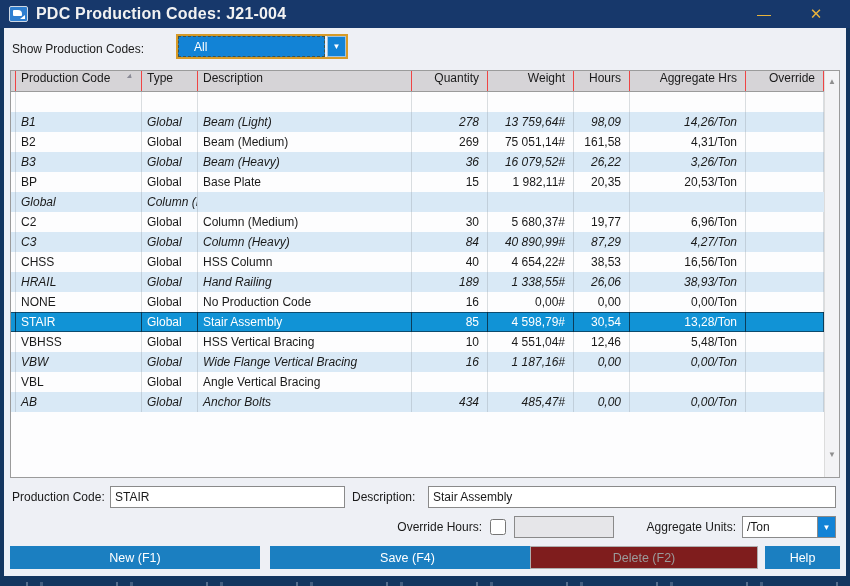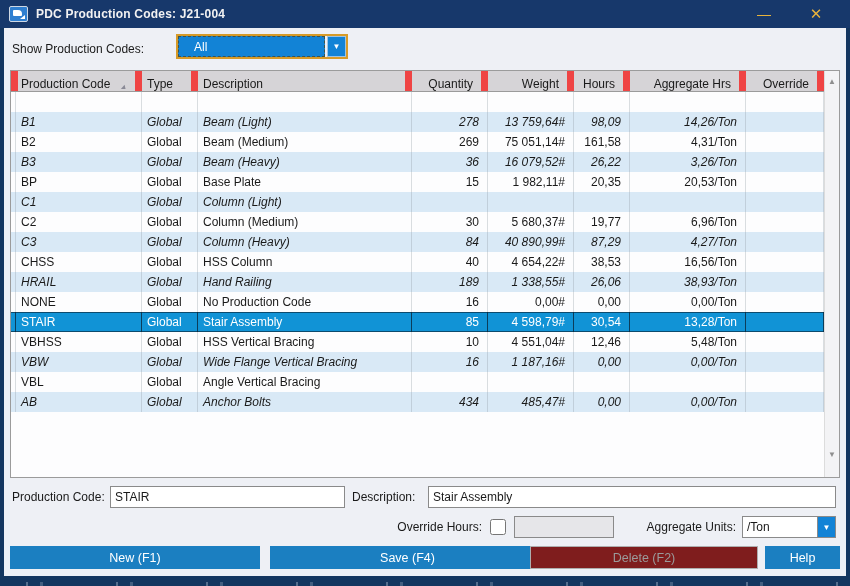--- a/index.html
+++ b/index.html
@@ -27,21 +27,21 @@
   }
   .app-icon::before {
     content: ""; position: absolute; left: 3px; top: 3px;
     width: 9px; height: 6px; background: #ffffff; border-radius: 1px 4px 1px 1px;
   }
   .app-icon::after {
     content: ""; position: absolute; right: 2px; bottom: 2px;
     width: 5px; height: 4px; background: #ffffff;
     clip-path: polygon(0 100%, 100% 0, 100% 100%);
   }
-  .title-text { font-size: 12px; font-weight: bold; letter-spacing: .2px; }
+  .title-text { font-size: 16px; font-weight: bold; letter-spacing: .2px; }
   .titlebar-controls { margin-left: auto; display: flex; height: 100%; }
   .tb-btn {
     width: 52px; height: 100%; display: flex; align-items: center; justify-content: center;
     color: #e8b33c; font-size: 14px; cursor: default;
   }
   .tb-btn.close { font-size: 15px; margin-right: 8px; }
   
   .client {
     position: absolute; left: 4px; top: 28px; width: 842px; height: 548px;
     background: #eef0f5;
@@ -70,22 +70,22 @@
     background: #fdfdfe; border: 1px solid #9b9b9b;
     --cols: 5px 126px 56px 214px 76px 86px 56px 116px minmax(0,1fr);
     overflow: hidden;
   }
   .grid-header {
     position: absolute; left: 0; top: 0; right: 15px; height: 21px;
     display: grid; grid-template-columns: var(--cols);
     background: #d6d4d7; border-bottom: 1px solid #9b9b9b;
   }
   .hcell {
-    display: flex; align-items: flex-end; padding: 0 5px;
-    border-right: 7px solid #ef4444; overflow: hidden; white-space: nowrap; gap: 6px;
+    display: flex; align-items: flex-start; padding: 0 5px;
+    border-right: 1px solid #ef4444; overflow: hidden; white-space: nowrap; gap: 6px;
   }
   .hcell.c-r { justify-content: flex-end; padding-right: 8px; }
   .hcell.c-ind { padding: 0; }
   .sort-icon {
     margin-left: auto; color: #8a8a96; font-size: 8px;
     transform: skewX(-18deg) scaleY(.9); padding-right: 2px;
   }
   .grid-body { position: absolute; left: 0; top: 21px; right: 15px; bottom: 0; overflow: hidden; }
   .grid-row { display: grid; grid-template-columns: var(--cols); height: 20px; background: #fdfdfe; }
   .grid-row.alt { background: #d9e9f6; font-style: italic; }
@@ -252,21 +252,20 @@
           <div class="cell c-l">Global</div>
           <div class="cell c-l">Base Plate</div>
           <div class="cell c-r">15</div>
           <div class="cell c-r">1 982,11#</div>
           <div class="cell c-r">20,35</div>
           <div class="cell c-r">20,53/Ton</div>
           <div class="cell c-r"></div>
         </div>
         <div class="grid-row alt">
           <div class="cell c-ind"></div>
-          <div class="cell c-l">C1</div>
           <div class="cell c-l">Global</div>
           <div class="cell c-l">Column (Light)</div>
           <div class="cell c-r"></div>
           <div class="cell c-r"></div>
           <div class="cell c-r"></div>
           <div class="cell c-r"></div>
           <div class="cell c-r"></div>
         </div>
         <div class="grid-row">
           <div class="cell c-ind"></div>

